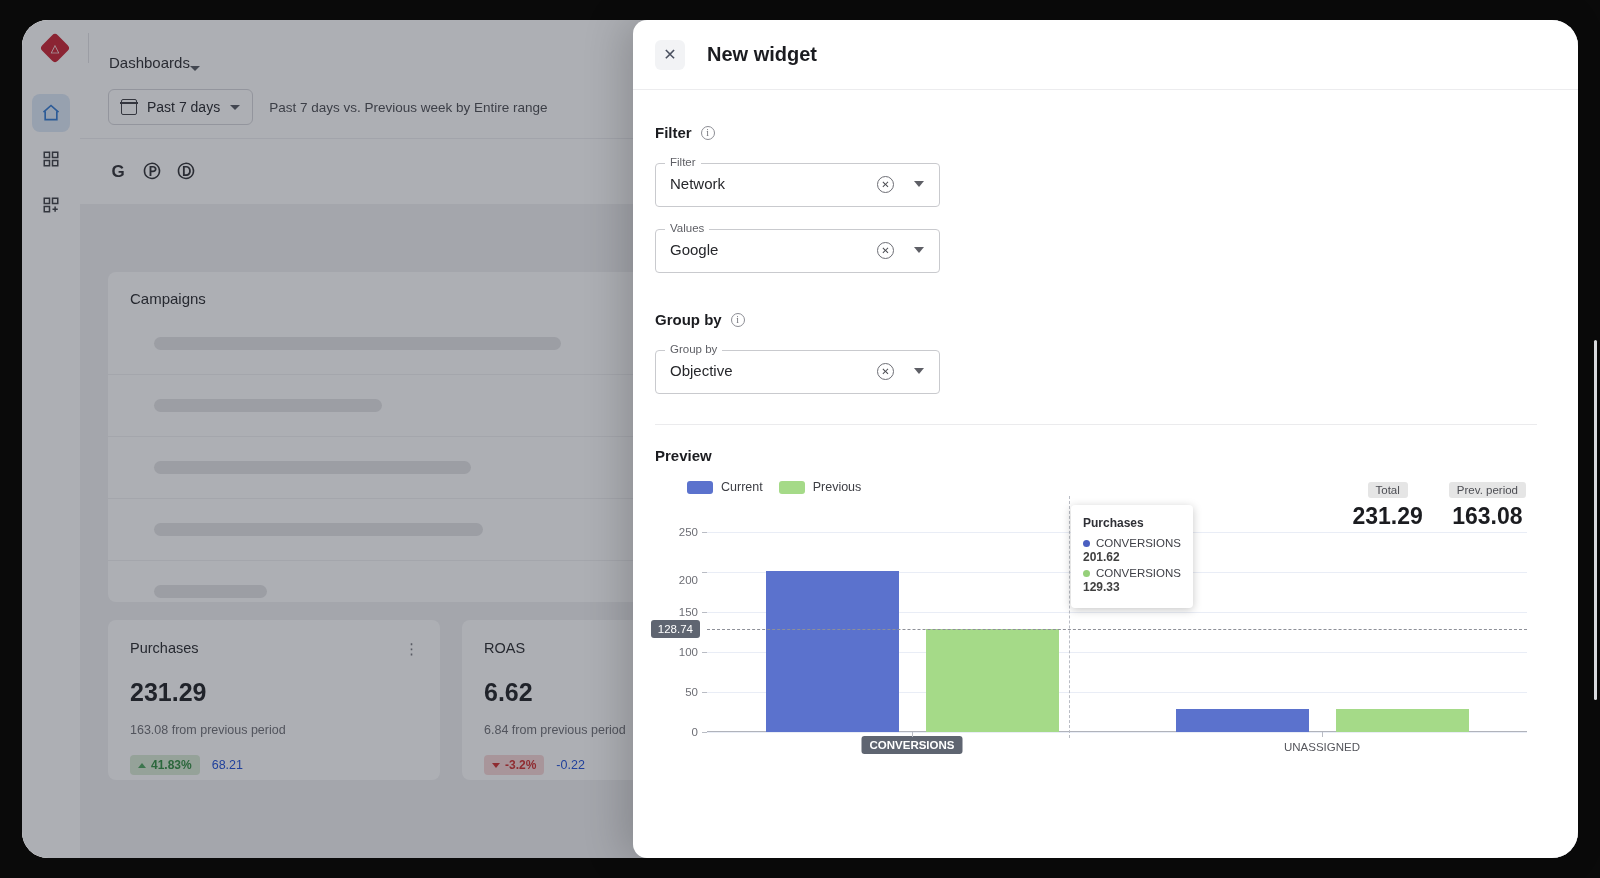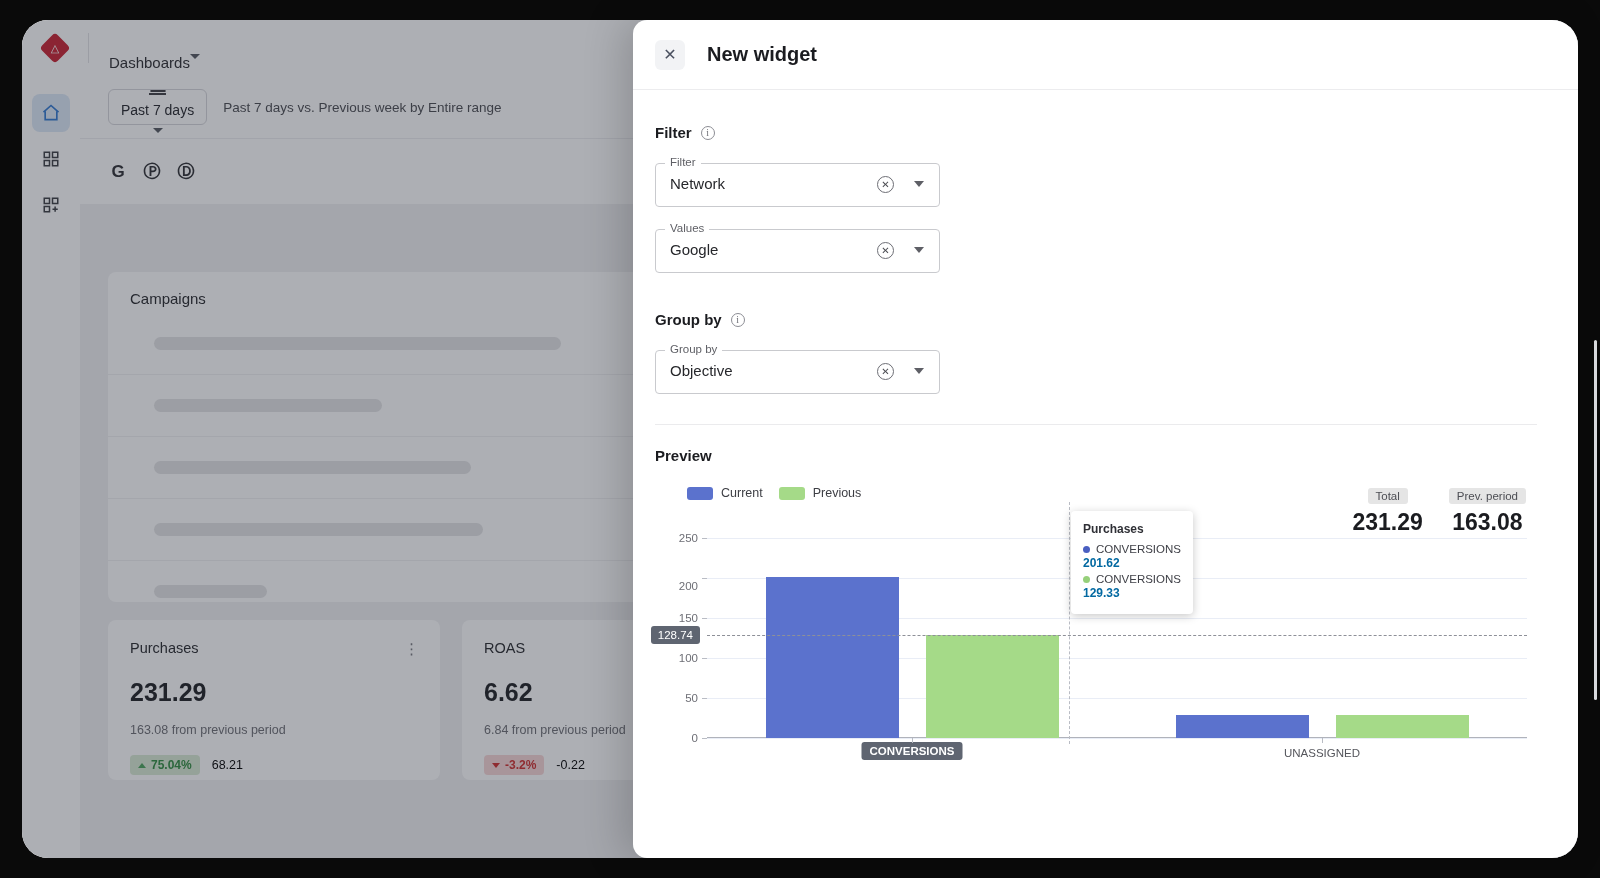--- a/index.html
+++ b/index.html
@@ -32,35 +32,35 @@
   .brand-logo {
     width: 30px; height: 30px; margin-left: 18px;
     display:flex; align-items:center; justify-content:center;
   }
   .diamond {
     width:22px;height:22px;background:#c8202f;transform:rotate(45deg);
     border-radius:4px; display:flex;align-items:center;justify-content:center;
   }
   .diamond span{ transform: rotate(-45deg); color:#fff; font-size:11px; letter-spacing:-1px;}
   .topdiv { width:1px; height:30px; background:#e3e3e6; margin:0 20px 0 18px; }
-  .top-menu { display:flex; align-items:flex-start; gap:0; font-size:15px; color:#2b2b2f;margin-top:28px; }
+  .top-menu { display:flex; align-items:flex-end; gap:0; font-size:15px; color:#2b2b2f;margin-top:28px; }
   .chev { width:0;height:0;border-left:5px solid transparent;border-right:5px solid transparent;border-top:5px solid #55585f; }
 
   .sidebar {
     position:absolute; left:0; top:56px; width:58px; bottom:0; background:#fff;
     display:flex; flex-direction:column; align-items:center; padding-top:18px; gap:8px;
   }
   .side-btn{ width:38px;height:38px;border-radius:8px;display:flex;align-items:center;justify-content:center; }
   .side-btn.active{ background:#dce8f7; }
 
   .content { position:absolute; left:58px; top:56px; right:0; bottom:0; background:#f1f1f3; overflow:hidden; }
   .daterow { height:62px; display:flex; align-items:center; padding-left:28px; gap:16px; background:#fff;}
   .pill {
     display:flex;align-items:center;gap:10px;
-    border:1px solid #d6d6da;border-radius:6px;height:36px;padding:0 12px;font-size:14px;color:#24252a;flex-direction:column;
+    border:1px solid #d6d6da;border-radius:6px;height:36px;padding:0 12px;font-size:14px;color:#24252a;
   }
   .cal { width:16px;height:16px;border:1.6px solid #3c3d42;border-radius:2px;position:relative; }
   .cal:before{content:"";position:absolute;left:-1.6px;right:-1.6px;top:2px;height:1.6px;background:#3c3d42;}
   .daterow .sub { font-size:13.5px; color:#4a4b50; }
 
   .acctrow { height:66px; background:#fff; display:flex; align-items:center; padding-left:28px; gap:14px; border-top:1px solid #ededf0;}
   .netic { width:20px;height:20px;display:flex;align-items:center;justify-content:center;font-weight:bold;color:#2c2d31;font-size:17px; }
   .accounts-box {
     margin-left:16px; height:34px; min-width:700px; border:1px solid #dcdce0; border-radius:5px;
     display:flex;align-items:center;padding:0 12px;font-size:13.5px;color:#76777d;
@@ -77,21 +77,21 @@
   .kpi h4 { font-size:14.5px; font-weight:400; color:#26272b; }
   .kdots { position:absolute; right:20px; top:20px; color:#77787e; font-size:15px; letter-spacing:1px; }
   .kpi .big { font-size:25px; font-weight:700; color:#1c1d21; margin-top:22px; }
   .kpi .prev { font-size:12.5px; color:#6c6d73; margin-top:16px; }
   .kpi .chips { margin-top:18px; display:flex; align-items:center; gap:12px; }
   .chip { font-size:12px; font-weight:700; padding:3px 8px; border-radius:4px; display:flex; align-items:center; gap:5px;}
   .chip.up { background:#d9ead3; color:#2f8b3f; }
   .chip.down { background:#f7d6d6; color:#cf2d2d; }
   .tri-up{width:0;height:0;border-left:4px solid transparent;border-right:4px solid transparent;border-bottom:5px solid #4aa35a;}
   .tri-dn{width:0;height:0;border-left:4px solid transparent;border-right:4px solid transparent;border-top:5px solid #cf2d2d;}
-  .chip-val { font-size:12.5px; color:#000000; }
+  .chip-val { font-size:12.5px; color:#1d4ed8; }
 
   
   .modal {
     position:absolute; right:22px; top:20px; width:945px; height:838px;
     background:#fff; border-top-left-radius:14px; border-bottom-left-radius:14px;
     border-top-right-radius:26px; border-bottom-right-radius:26px;
     z-index:60; display:flex; flex-direction:column;
     box-shadow: -10px 0 40px rgba(0,0,0,0.18);
     overflow:hidden;
   }
@@ -112,21 +112,21 @@
   .field .val { position:absolute; left:15px; top:12px; font-size:15px; color:#26272b; }
   .field .clr { position:absolute; right:46px; top:13px; width:17px;height:17px;border:1.4px solid #6d6e75;border-radius:50%;
     display:flex;align-items:center;justify-content:center;font-size:10px;color:#4b4c52;}
   .field .dn { position:absolute; right:16px; top:18px; width:0;height:0;
     border-left:5px solid transparent;border-right:5px solid transparent;border-top:6px solid #5e5f66;}
 
   .divider { width:882px; height:1px; background:#ebebed; margin:30px 0 0 0; }
 
   .preview-h { font-size:15px; font-weight:700; color:#1b1c20; margin-top:22px; }
 
-  .chartwrap { position:relative; width:885px; height:300px; margin-top:22px; }
+  .chartwrap { position:relative; width:885px; height:300px; margin-top:16px; }
   .legend { display:flex; align-items:center; gap:16px; padding-left:32px; }
   .lg { display:flex; align-items:center; gap:8px; font-size:12.5px; color:#3d3e44; }
   .sw { width:26px; height:13px; border-radius:3px; }
 
   .plot { position:absolute; left:52px; top:52px; width:820px; height:200px; }
   .gl { position:absolute; left:0; right:0; height:1px; background:#e9edf6; }
   .ytick { position:absolute; right:calc(100% + 9px); font-size:11.5px; color:#6d6e75; transform:translateY(-50%); white-space:nowrap;}
   .tickmark{ position:absolute; left:-5px; width:5px; height:1px; background:#b9bcc4; }
   .axis-x { position:absolute; left:0; right:0; bottom:0; height:1px; background:#b0b3bb; }
   .bar { position:absolute; bottom:0; }
@@ -142,21 +142,21 @@
 
   .tooltip {
     position:absolute; left:416px; top:25px; width:122px;
     background:#fff; border-radius:4px; padding:11px 12px 12px 12px;
     box-shadow:0 2px 10px rgba(0,0,0,0.22); z-index:5;
   }
   .tt-t { font-size:12px; font-weight:700; color:#2f3036; margin-bottom:7px; }
   .tt-row { display:flex; align-items:center; gap:6px; margin-top:3px; }
   .dot { width:7px;height:7px;border-radius:50%; }
   .tt-lbl { font-size:11.5px; color:#3f4047; }
-  .tt-v { font-size:12px; font-weight:700; color:#0369a1; margin:1px 0 2px 0; }
+  .tt-v { font-size:12px; font-weight:700; color:#404040; margin:1px 0 2px 0; }
 
   .totals { position:absolute; right:14px; top:0; display:flex; gap:26px; }
   .tot { text-align:center; }
   .tot .cap { display:inline-block; background:#e5e5e5; color:#4d4e54; font-size:11.5px; border-radius:3px; padding:2px 8px; }
   .tot .num { font-size:23px; font-weight:700; color:#1b1c20; margin-top:5px; }
 
   .mfoot { flex:0 0 auto; height:84px; border-top:1px solid #ececee; display:flex; align-items:center; justify-content:flex-end; gap:22px; padding-right:30px; background:#fff;}
   .btn-cancel { font-size:14px; font-weight:700; letter-spacing:0.6px; color:#4a4b51; background:none; border:none; cursor:pointer; }
   .btn-create { font-size:14px; font-weight:700; letter-spacing:0.8px; color:#fff; background:#4294f0; border:none; border-radius:5px; padding:12px 24px; cursor:pointer; }
 
@@ -247,21 +247,21 @@
 
       <div class="kpi-grid" id="kpi-grid">
           <div class="kpi">
             <h4>Purchases</h4>
             <div class="kdots">⋮</div>
             <div class="big">231.29</div>
             <div class="prev">163.08 from previous period</div>
             <div class="chips">
               <span class="chip up">
                 <span class="tri-up"></span>
-                <span>75.04%</span>
+                <span>41.83%</span>
               </span>
               <span class="chip-val">68.21</span>
             </div>
           </div>
           <div class="kpi">
             <h4>ROAS</h4>
             <div class="kdots">⋮</div>
             <div class="big">6.62</div>
             <div class="prev">6.84 from previous period</div>
             <div class="chips">

